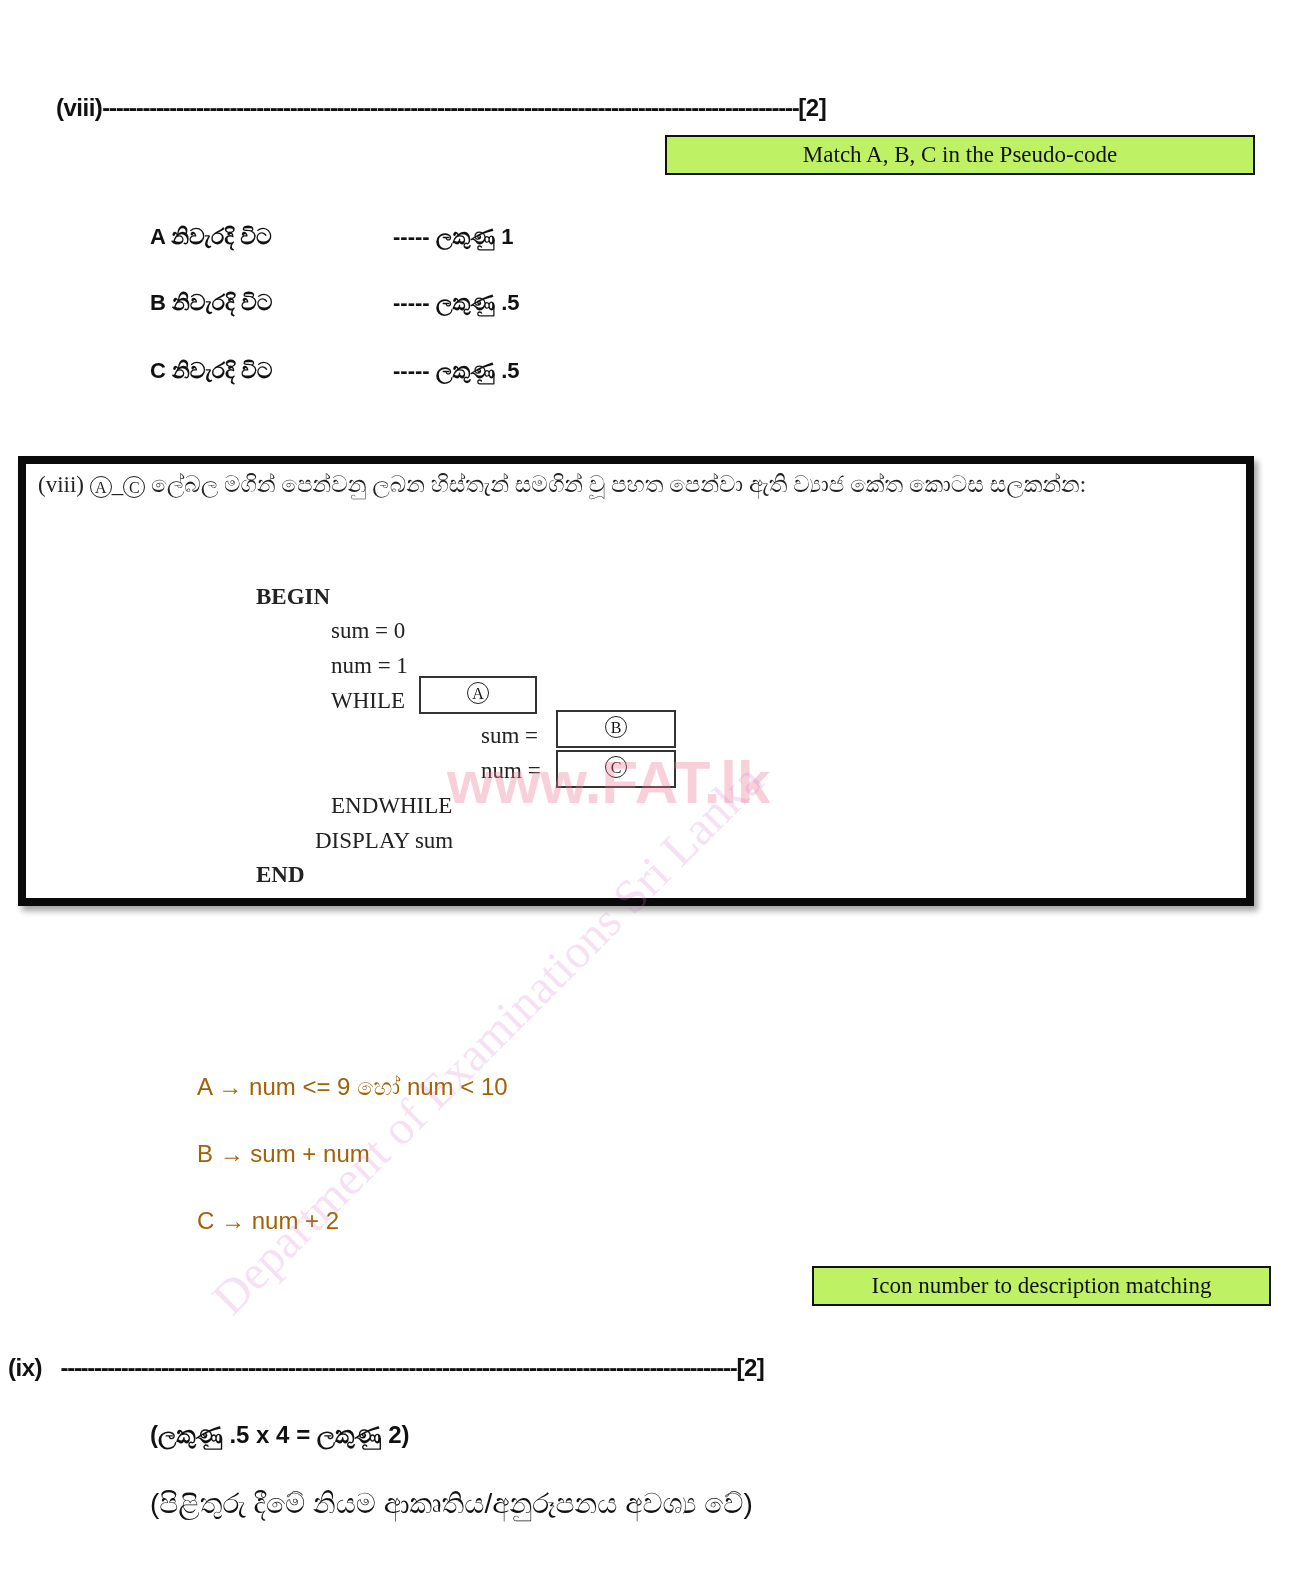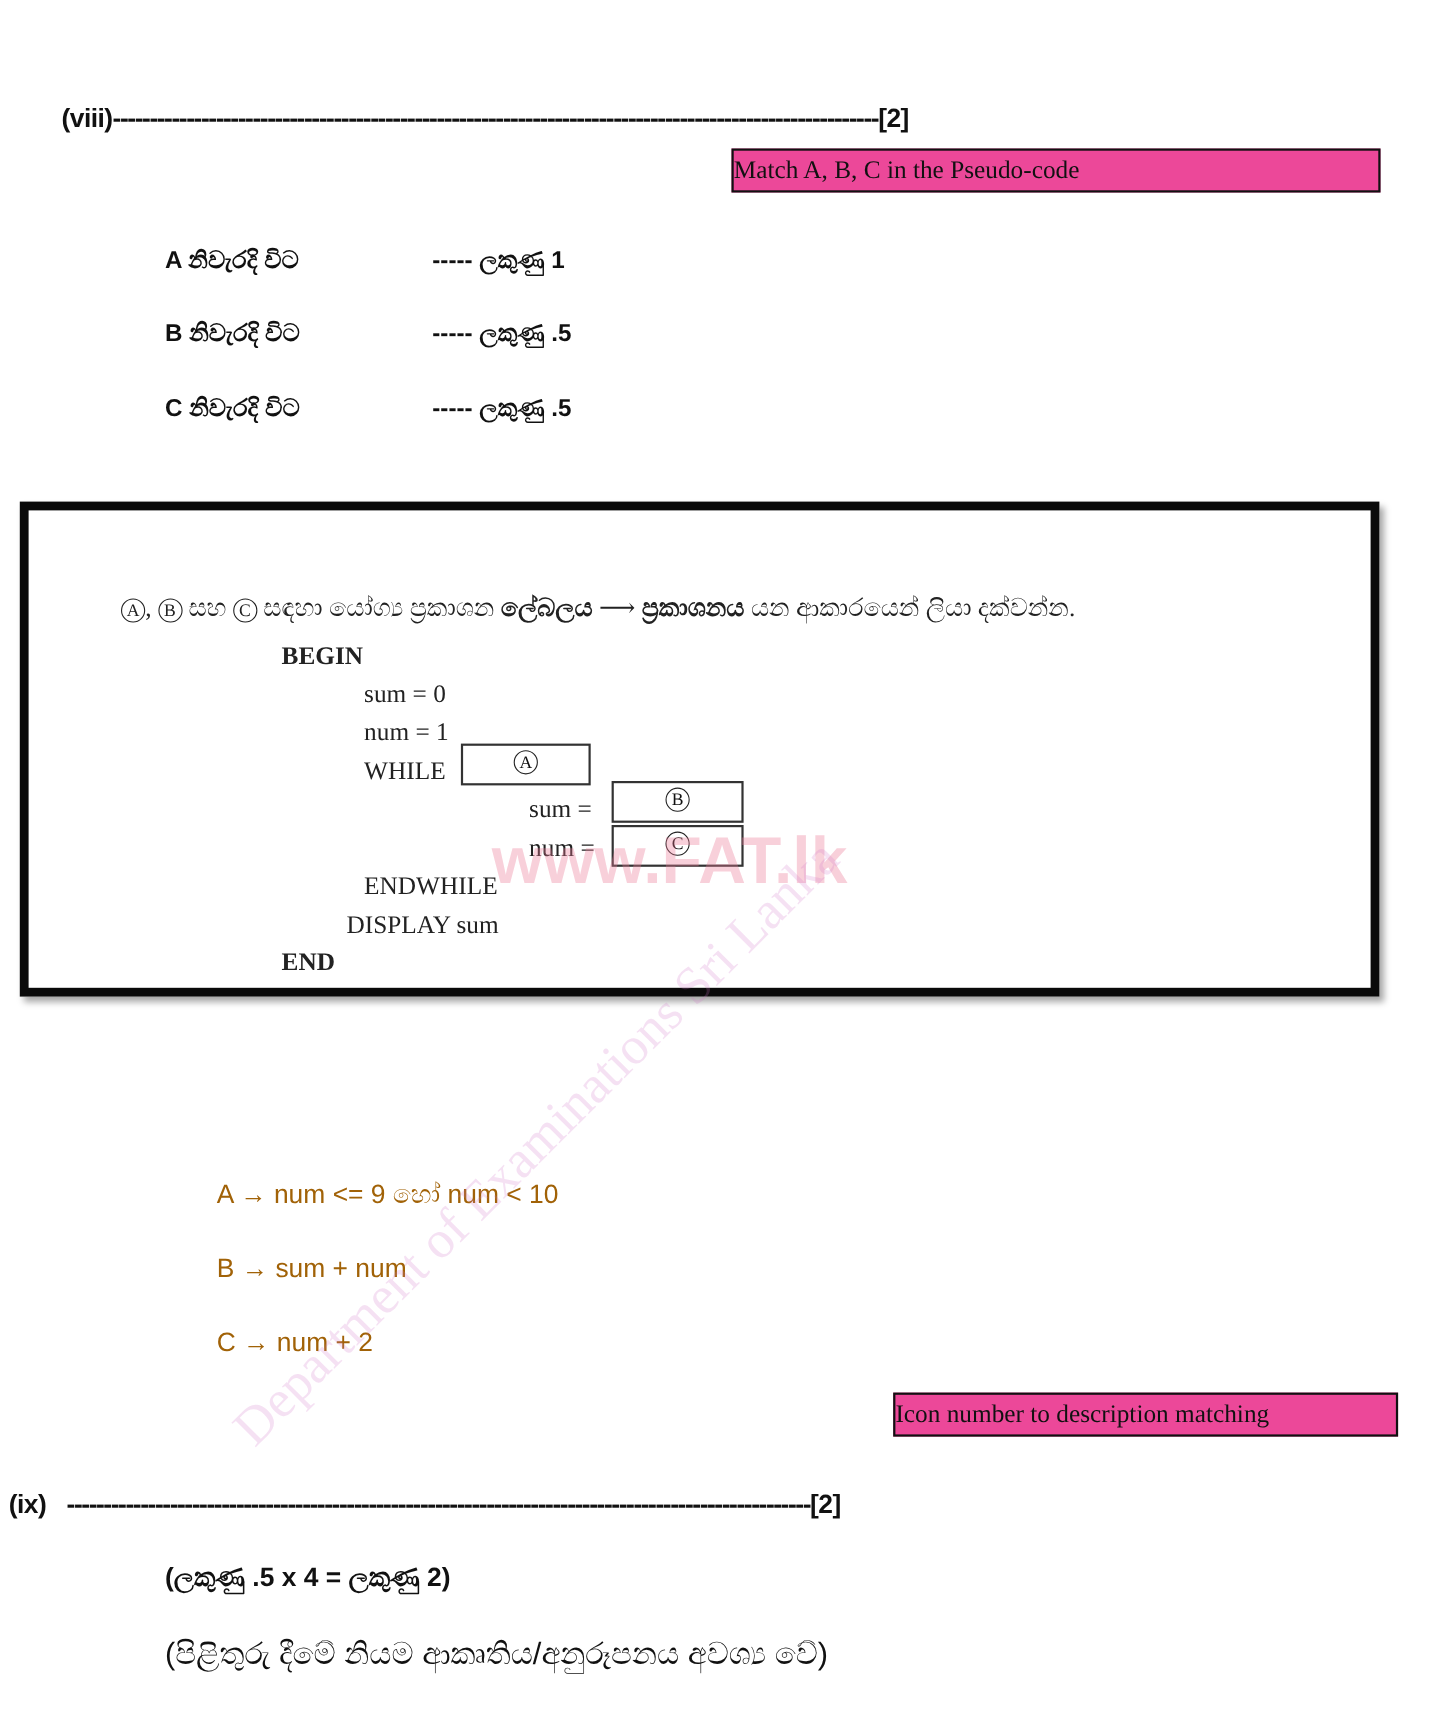--- a/index.html
+++ b/index.html
@@ -4,21 +4,21 @@
 <style>
   html, body { margin: 0; padding: 0; background: #ffffff; }
   body { width: 1300px; height: 1574px; position: relative; overflow: hidden; color: #111; }
   .abs { position: absolute; }
   .calibri { font-family: "Liberation Sans", "DejaVu Sans", sans-serif; margin-top: 40px; }
   .serif { font-family: "Liberation Serif", "DejaVu Serif", serif; }
 
   .qline { font-weight: bold; font-size: 24px; white-space: nowrap; letter-spacing: -0.5px; }
   .qline .dash { letter-spacing: -1.3px; }
 
-  .tagbox { border: 2px solid #111; font-size: 23px; box-sizing: border-box; background: #ec4899; }
+  .tagbox { border: 2px solid #111; font-size: 23px; text-align: center; box-sizing: border-box; background: #bef264; }
 
   .mark-row { font-weight: bold; font-size: 22px; }
   .mark-row .lbl { position: absolute; left: 0; white-space: nowrap; }
   .mark-row .val { position: absolute; left: 243px; white-space: nowrap; }
 
   .qbox { left: 18px; top: 456px; width: 1236px; height: 450px; border: 8px solid #0a0a0a; box-sizing: border-box;
           box-shadow: 4px 5px 6px rgba(0,0,0,0.35); background: #fff; }
   .qtext { font-size: 23px; white-space: nowrap; color: #222; }
   .circ { display: inline-block; width: 22px; height: 22px; border: 1.5px solid #222; border-radius: 50%;
           font-size: 16px; line-height: 22px; text-align: center; vertical-align: middle; box-sizing: border-box; }
@@ -51,33 +51,27 @@
   <span class="lbl">B නිවැරදි විට</span>
   <span class="val">----- ලකුණු .5</span>
 </div>
 <div class="abs mark-row calibri" style="left:150px; top:318px; width:500px; height:30px;">
   <span class="lbl">C නිවැරදි විට</span>
   <span class="val">----- ලකුණු .5</span>
 </div>
 
 <div class="abs qbox">
 
+  <div class="abs qtext serif" style="left:12px; top:8px;">
+    <span>(viii)</span>
+    <span class="circ">A</span><span>_</span><span class="circ">C</span>
+    <span>ලේබල මගින් පෙන්වනු ලබන හිස්තැන් සමගින් වූ පහත පෙන්වා ඇති ව්‍යාජ කේත කොටස සලකන්න:</span>
+  </div>
 
 
-  <div class="abs qtext serif" style="left:84px; top:76px;">
-    <span class="circ">A</span><span>,</span>
-    <span class="circ">B</span>
-    <span>සහ</span>
-    <span class="circ">C</span>
-    <span>සඳහා යෝග්‍ය ප්‍රකාශන</span>
-    <b>ලේබලය</b>
-    <span>⟶</span>
-    <b>ප්‍රකාශනය</b>
-    <span>යන ආකාරයෙන් ලියා දක්වන්න.</span>
-  </div>
 
   <div class="abs code b serif" style="left:230px; top:120px;">BEGIN</div>
   <div class="abs code serif" style="left:305px; top:154px;">sum = 0</div>
   <div class="abs code serif" style="left:305px; top:189px;">num = 1</div>
   <div class="abs code serif" style="left:305px; top:224px;">WHILE</div>
   <div class="abs slot" style="left:393px; top:212px; width:118px; height:38px;">
     <span class="circ serif">A</span>
   </div>
   <div class="abs code serif" style="left:455px; top:259px;">sum  =</div>
   <div class="abs slot" style="left:530px; top:246px; width:120px; height:38px;">

